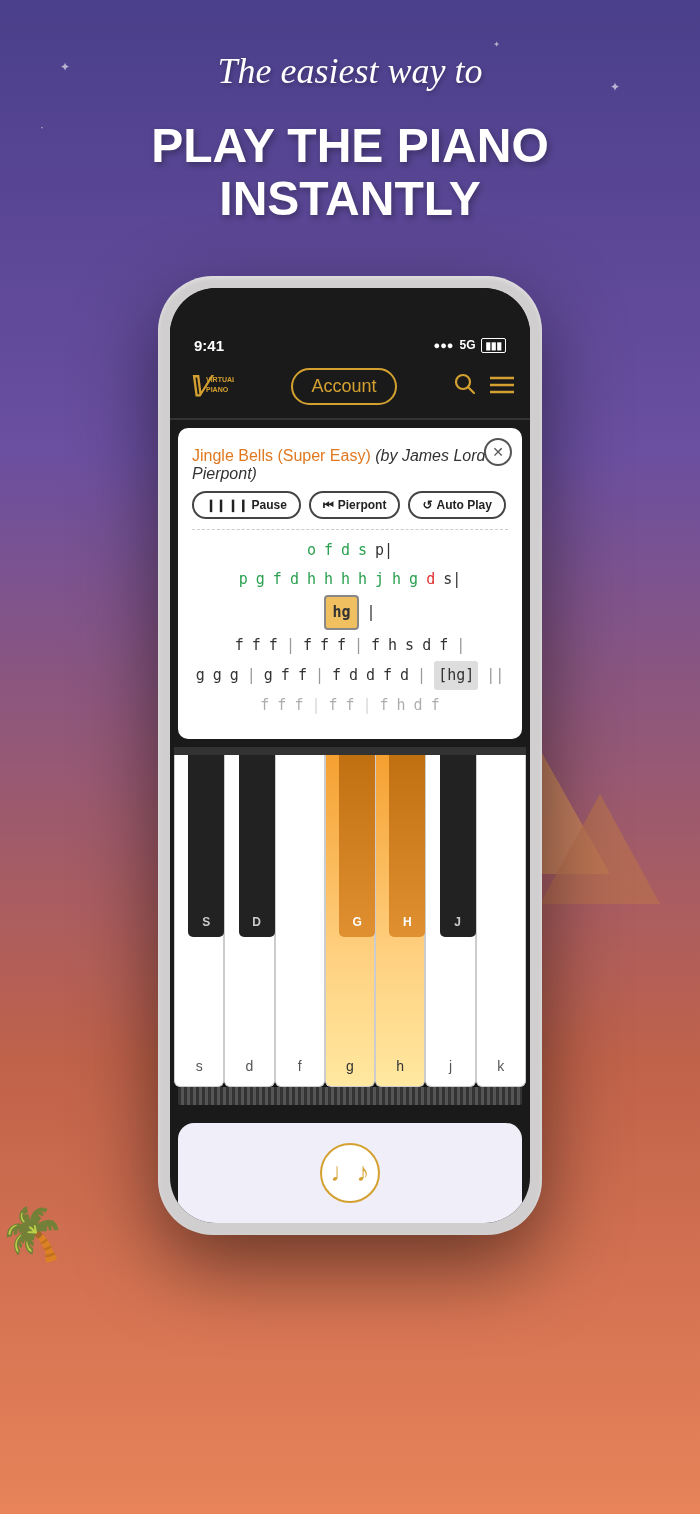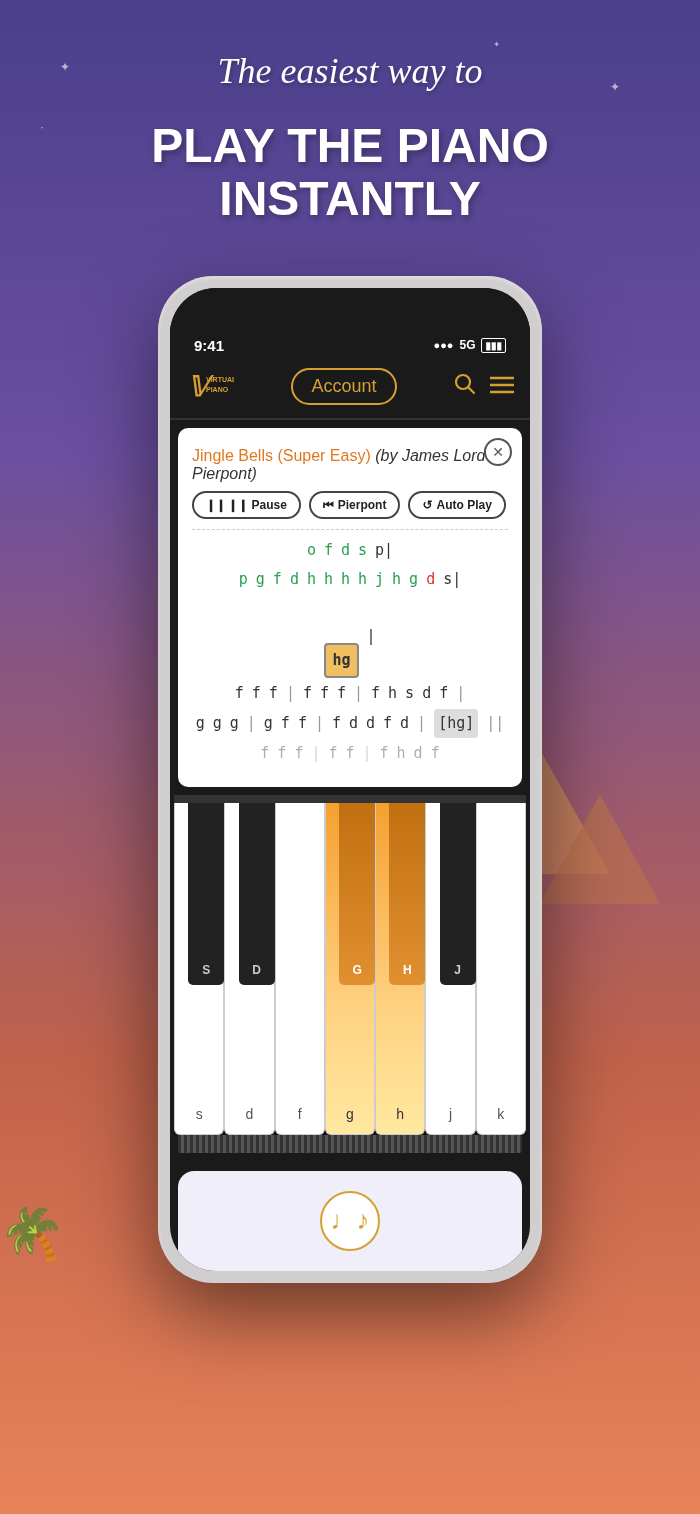--- a/index.html
+++ b/index.html
@@ -220,21 +220,20 @@
     .note-normal { color: #333; }
     .note-separator { color: #999; }
 
     .note-highlight {
       background: #f0c060;
       border: 2px solid #888;
       border-radius: 4px;
       padding: 2px 6px;
       font-weight: bold;
       color: #333;
-      margin-top: 48px;
     }
 
     
     .piano-section {
       background: #1a1a1a;
       padding: 0 4px 8px;
     }
 
     .piano-keys {
       position: relative;

